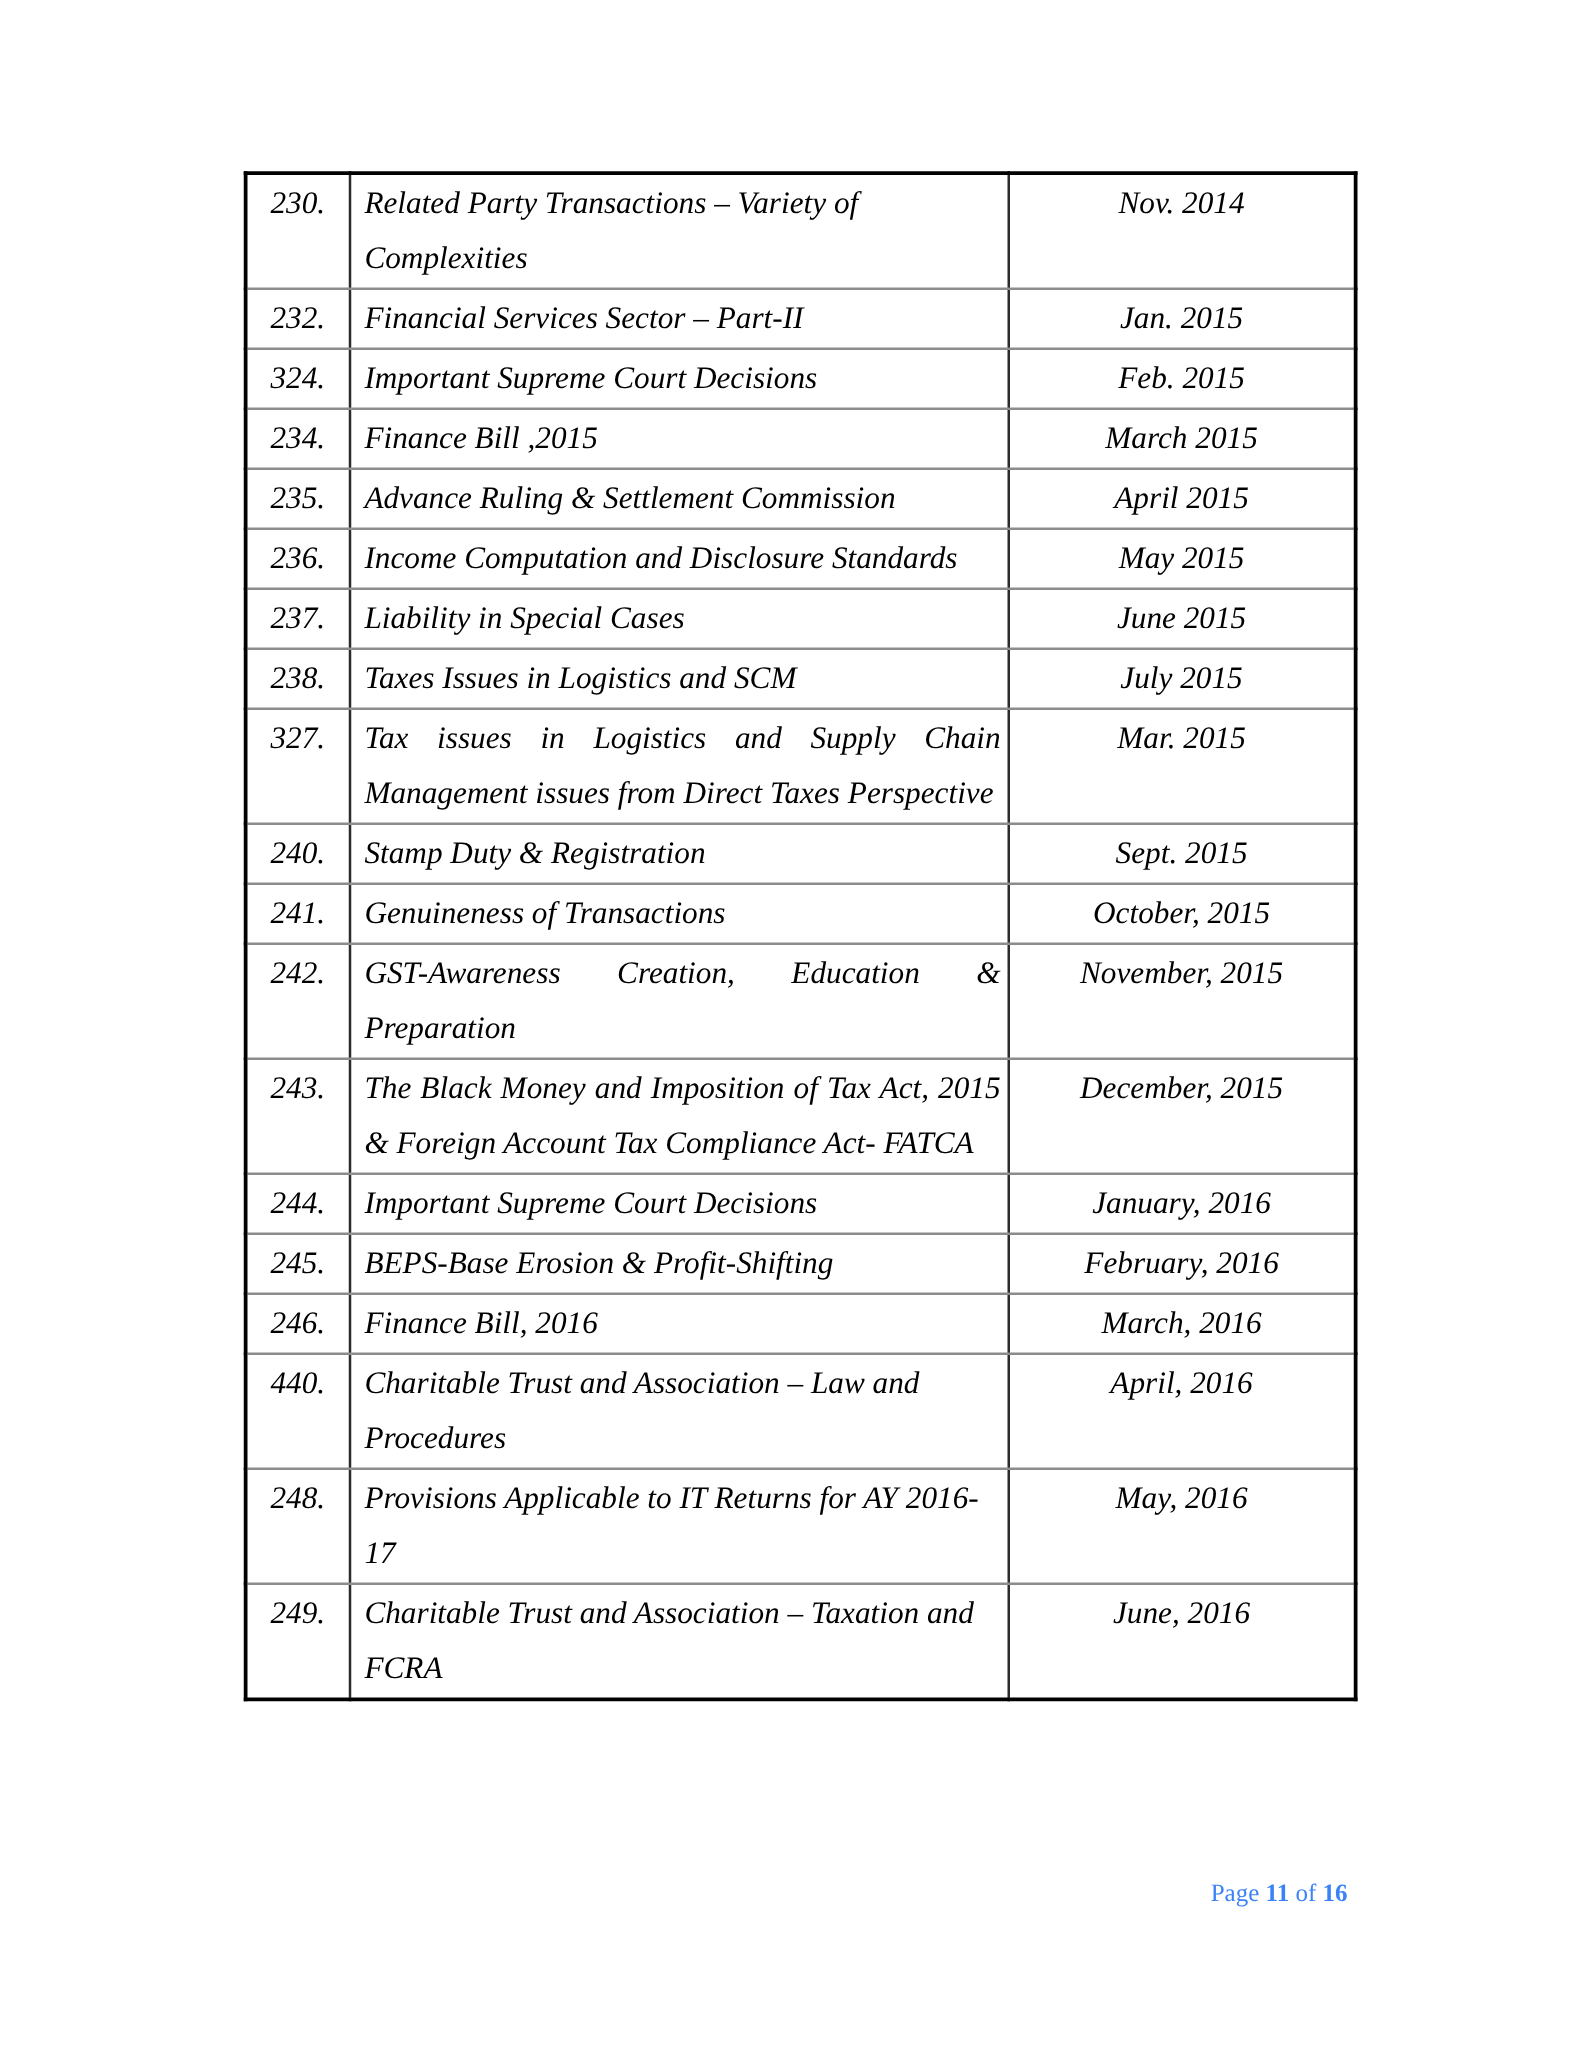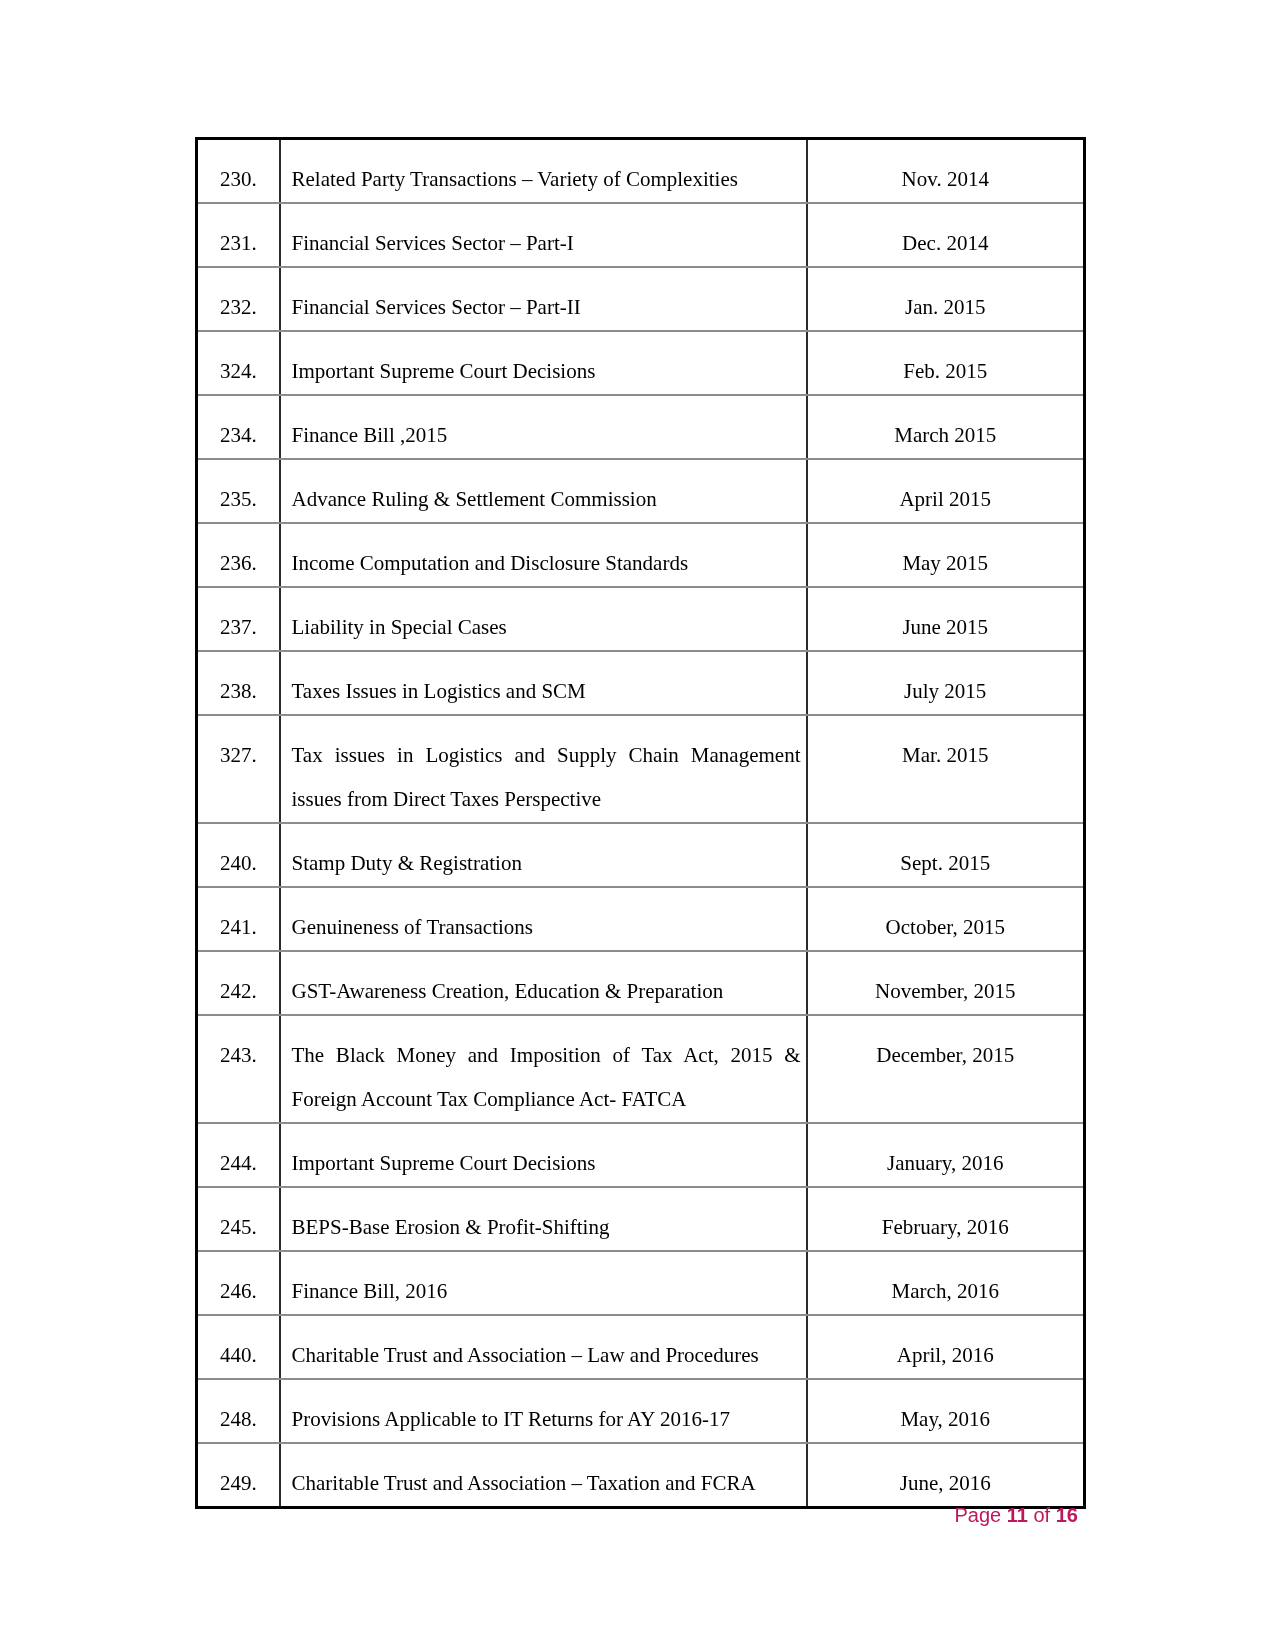--- a/index.html
+++ b/index.html
@@ -18,28 +18,29 @@
     position: absolute;
     left: 195px;
     top: 137px;
     width: 888px;
     border-collapse: collapse;
     table-layout: fixed;
     border: 3px solid #000000;
   }
   .doc-table td {
     vertical-align: top;
-    font-size: 21px;
+    font-size: 25px;
     line-height: 44px;
-    padding: 17px 0 1px 0;
+    padding: 1px 0 1px 0;
     border-left: 2px solid #2b2b2b;
     border-right: 2px solid #2b2b2b;
     border-top: 2.5px solid #8c8c8c;
     border-bottom: 2.5px solid #8c8c8c;
     overflow: hidden;
+    font-style: italic;
   }
   col.c-no    { width: 83px;  }
   col.c-title { width: 527px; }
   col.c-date  { width: 278px; }
   td.col-no {
     text-align: center;
   }
   td.col-title {
     text-align: left;
     padding-left: 11px;
@@ -50,49 +51,44 @@
     text-align: justify;
     text-align-last: left;
   }
   td.col-date {
     text-align: center;
   }
   .page-footer {
     position: absolute;
     top: 1502px;
     right: 197px;
-    font-family: Liberation Sans, sans-serif;
+    font-family: Liberation Serif, serif;
     font-size: 20px;
     line-height: 26px;
-    color: #be185d;
+    color: #3b82f6;
     white-space: nowrap;
   }
   .page-footer .bold { font-weight: bold; }
 </style>
 </head>
 <body>
 
 <div class="page">
 
   <table class="doc-table">
     <colgroup>
       <col class="c-no">
       <col class="c-title">
       <col class="c-date">
     </colgroup>
     <tbody id="table-body">
         <tr>
           <td class="col-no">230.</td>
           <td class="col-title">Related Party Transactions – Variety of Complexities</td>
           <td class="col-date">Nov. 2014</td>
-        </tr>
-        <tr>
-          <td class="col-no">231.</td>
-          <td class="col-title">Financial Services Sector – Part-I</td>
-          <td class="col-date">Dec. 2014</td>
         </tr>
         <tr>
           <td class="col-no">232.</td>
           <td class="col-title">Financial Services Sector – Part-II</td>
           <td class="col-date">Jan. 2015</td>
         </tr>
         <tr>
           <td class="col-no">324.</td>
           <td class="col-title">Important Supreme Court Decisions</td>
           <td class="col-date">Feb. 2015</td>

